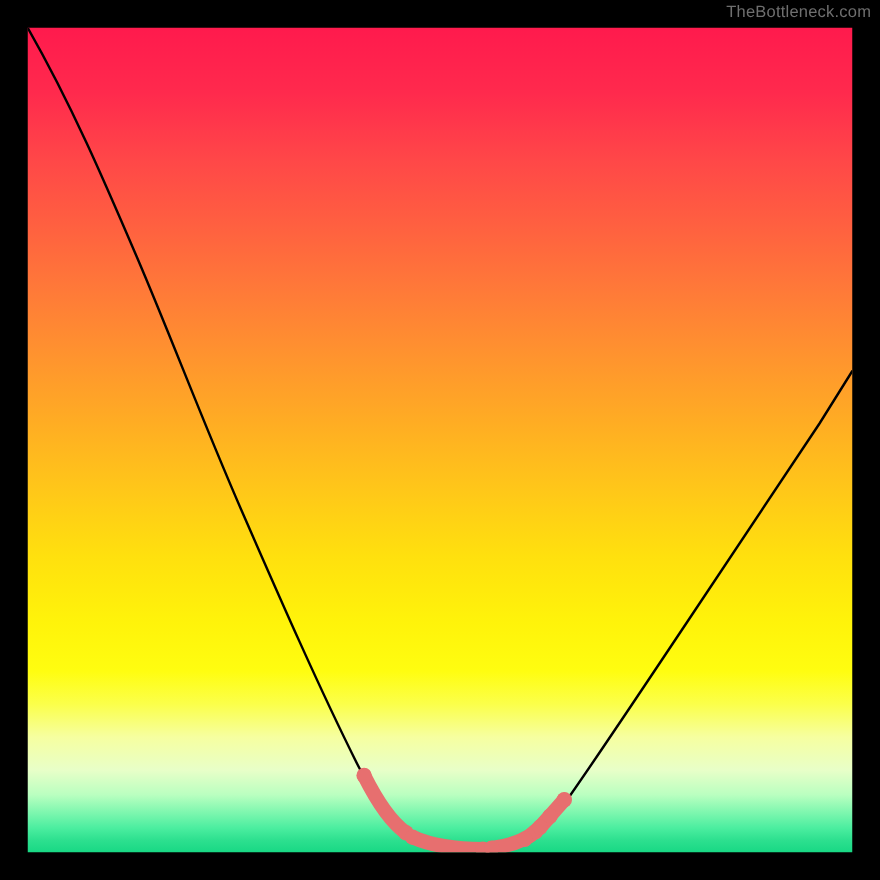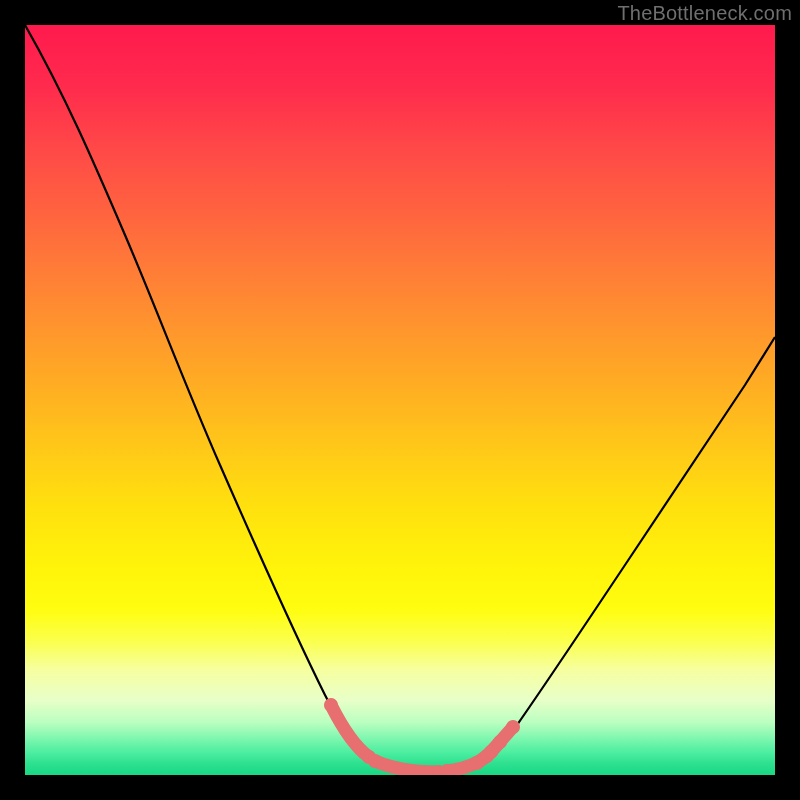--- a/index.html
+++ b/index.html
@@ -57,21 +57,21 @@
   svg.curve {
     position: absolute;
     left: 0; top: 0;
     width: 750px; height: 750px;
   }
   .watermark {
     position: absolute;
     top: 2px;
     right: 8px;
     color: #6f6f6f;
-    font-size: 20px;
+    font-size: 15px;
     letter-spacing: 0.2px;
     font-weight: 500;
     user-select: none;
   }
 </style>
 </head>
 <body>
 
 <div class="frame">
   <div class="plot">

